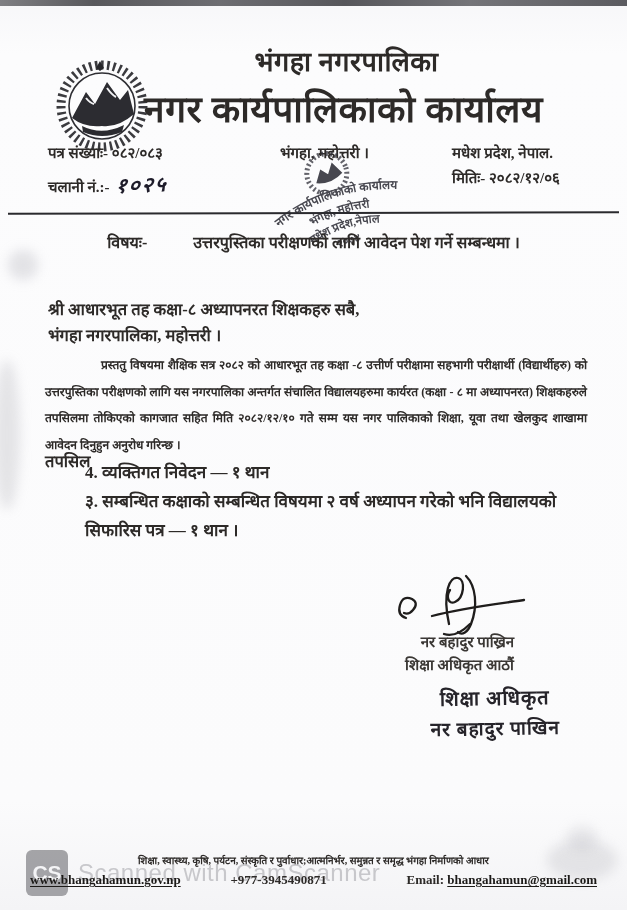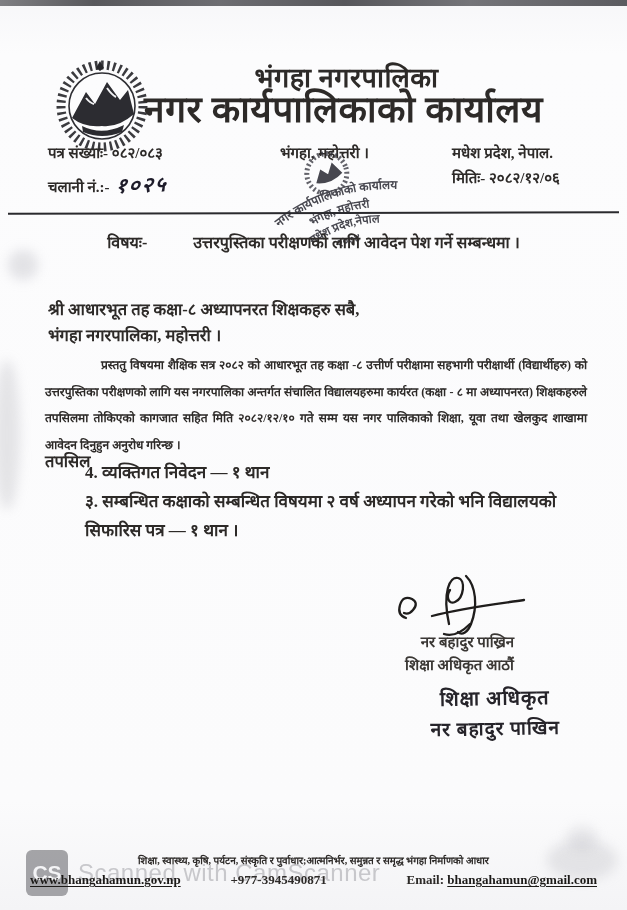--- a/index.html
+++ b/index.html
@@ -14,21 +14,21 @@
   .scan-edge-top{position:absolute;left:0;top:0;width:627px;height:6px;
     background:linear-gradient(90deg,#6a6a6e,#3c3c40 15%,#55555a 35%,#3a3a3f 55%,#5d5d62 75%,#404045 100%);opacity:.85;}
   .smudge{position:absolute;border-radius:50%;filter:blur(6px);pointer-events:none;}
   .sm1{left:-6px;top:360px;width:26px;height:150px;background:rgba(160,160,168,.25);}
   .sm2{left:8px;top:250px;width:30px;height:30px;background:rgba(170,170,178,.30);}
   .sm3{right:10px;bottom:30px;width:70px;height:40px;background:rgba(175,175,182,.28);}
   .sm4{right:30px;bottom:60px;width:30px;height:24px;background:rgba(180,180,188,.25);}
 
   .emblem{position:absolute;left:52px;top:56px;}
   .hdr-title{position:absolute;left:136px;right:70px;top:42px;text-align:center;
-    font-size:27px;font-weight:bold;letter-spacing:.5px;margin-top:16px;}
+    font-size:27px;font-weight:bold;letter-spacing:.5px;}
   .hdr-office{position:absolute;left:110px;right:50px;top:82px;text-align:center;
     font-size:37px;font-weight:bold;letter-spacing:.5px;}
   .meta{position:absolute;font-size:15px;font-weight:bold;white-space:nowrap;}
   .m-ref{left:48px;top:142px;}
   .m-chalani{left:48px;top:170px;}
   .chalani-hand{display:inline-block;font-style:italic;font-size:21px;
     transform:skewX(-8deg) rotate(-2deg);letter-spacing:2px;margin-left:6px;color:#1e1c2a;}
   .m-place{left:280px;top:142px;}
   .m-prov{left:452px;top:142px;}
   .m-date{left:452px;top:167px;}

